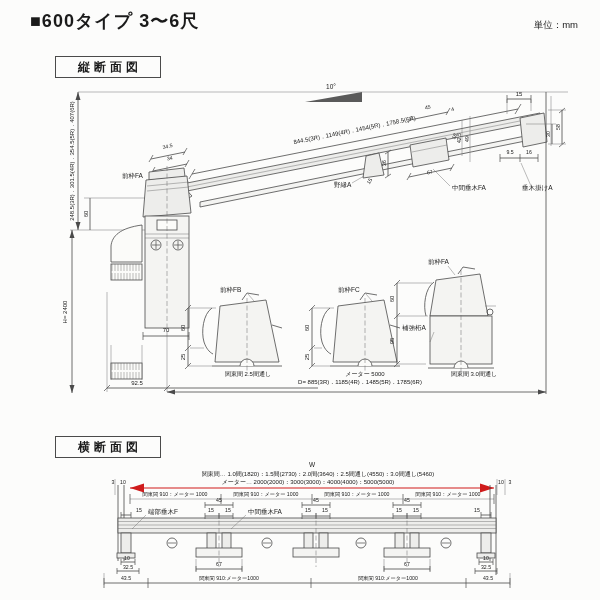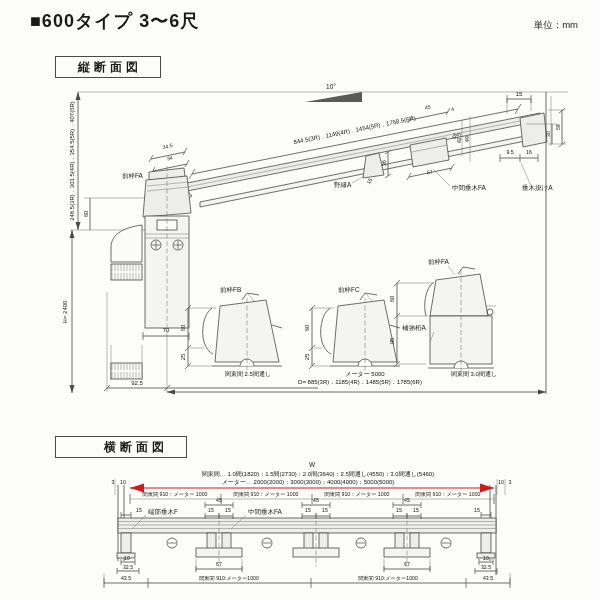--- a/index.html
+++ b/index.html
@@ -5,21 +5,21 @@
   html,body{margin:0;padding:0;}
   body{width:600px;height:600px;position:relative;background:#fcfcfb;
        font-family:"Liberation Sans","DejaVu Sans",sans-serif;color:#1a1a1a;overflow:hidden;}
   .abs{position:absolute;}
   #title{left:30px;top:9px;font-size:18px;font-weight:bold;letter-spacing:1px;}
   #unit{right:22px;top:3px;font-size:9.5px;margin-top:16px;}
   .box-label{border:1.3px solid #4a4a4a;width:104px;height:20px;display:flex;
              align-items:center;justify-content:center;font-size:12px;font-weight:bold;
              letter-spacing:4px;text-indent:4px;background:#fcfcfb;}
   #vlabel{left:55px;top:56px;}
-  #hlabel{left:55px;top:436px;padding-left:26px;}
+  #hlabel{left:55px;top:436px;}
   svg{position:absolute;left:0;}
   svg text{fill:#1a1a1a;font-family:"Liberation Sans","DejaVu Sans",sans-serif;}
   .ln{stroke:#4a4a4a;stroke-width:0.8;fill:none;}
   .lt{stroke:#6a6a6a;stroke-width:0.45;fill:none;}
   .tk{stroke:#4a4a4a;stroke-width:0.7;fill:none;}
   .dash{stroke:#6a6a6a;stroke-width:0.5;fill:none;stroke-dasharray:5 2.5;}
   .fg{fill:#ededeb;stroke:#4a4a4a;stroke-width:0.8;}
   .fg2{fill:#f4f4f2;stroke:#4a4a4a;stroke-width:0.8;}
   .fw{fill:#fbfbf9;stroke:#4a4a4a;stroke-width:0.8;}
   text.d{font-size:6px;}

